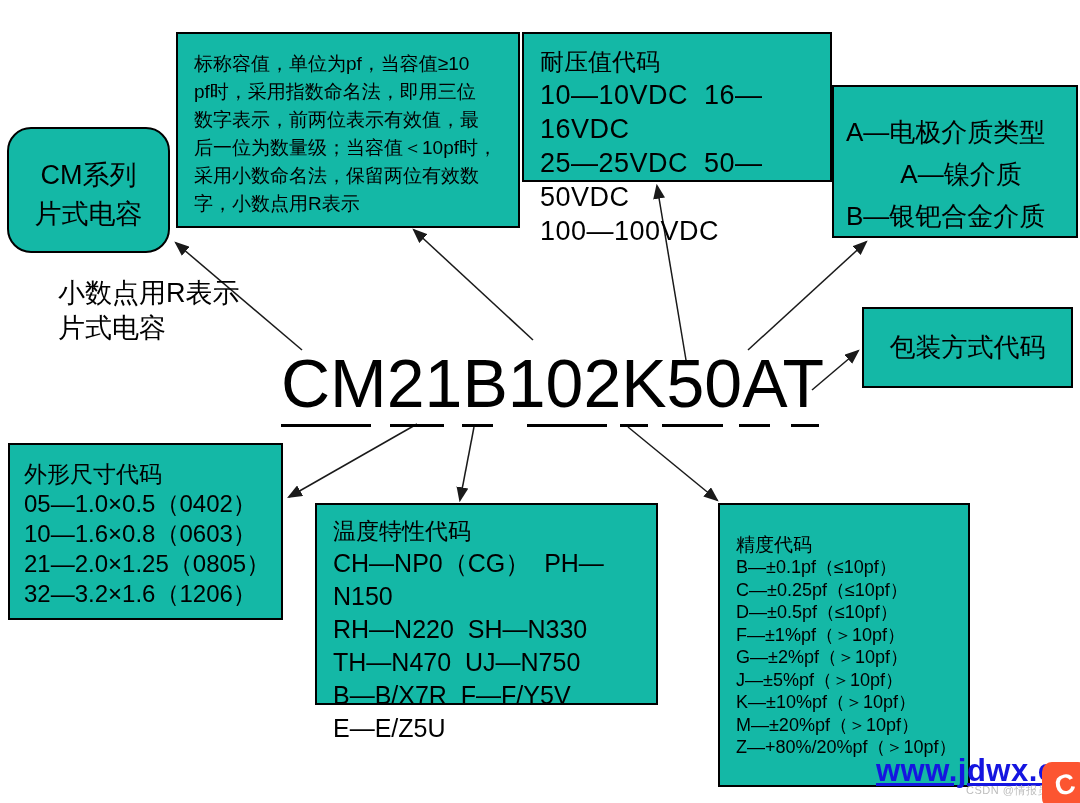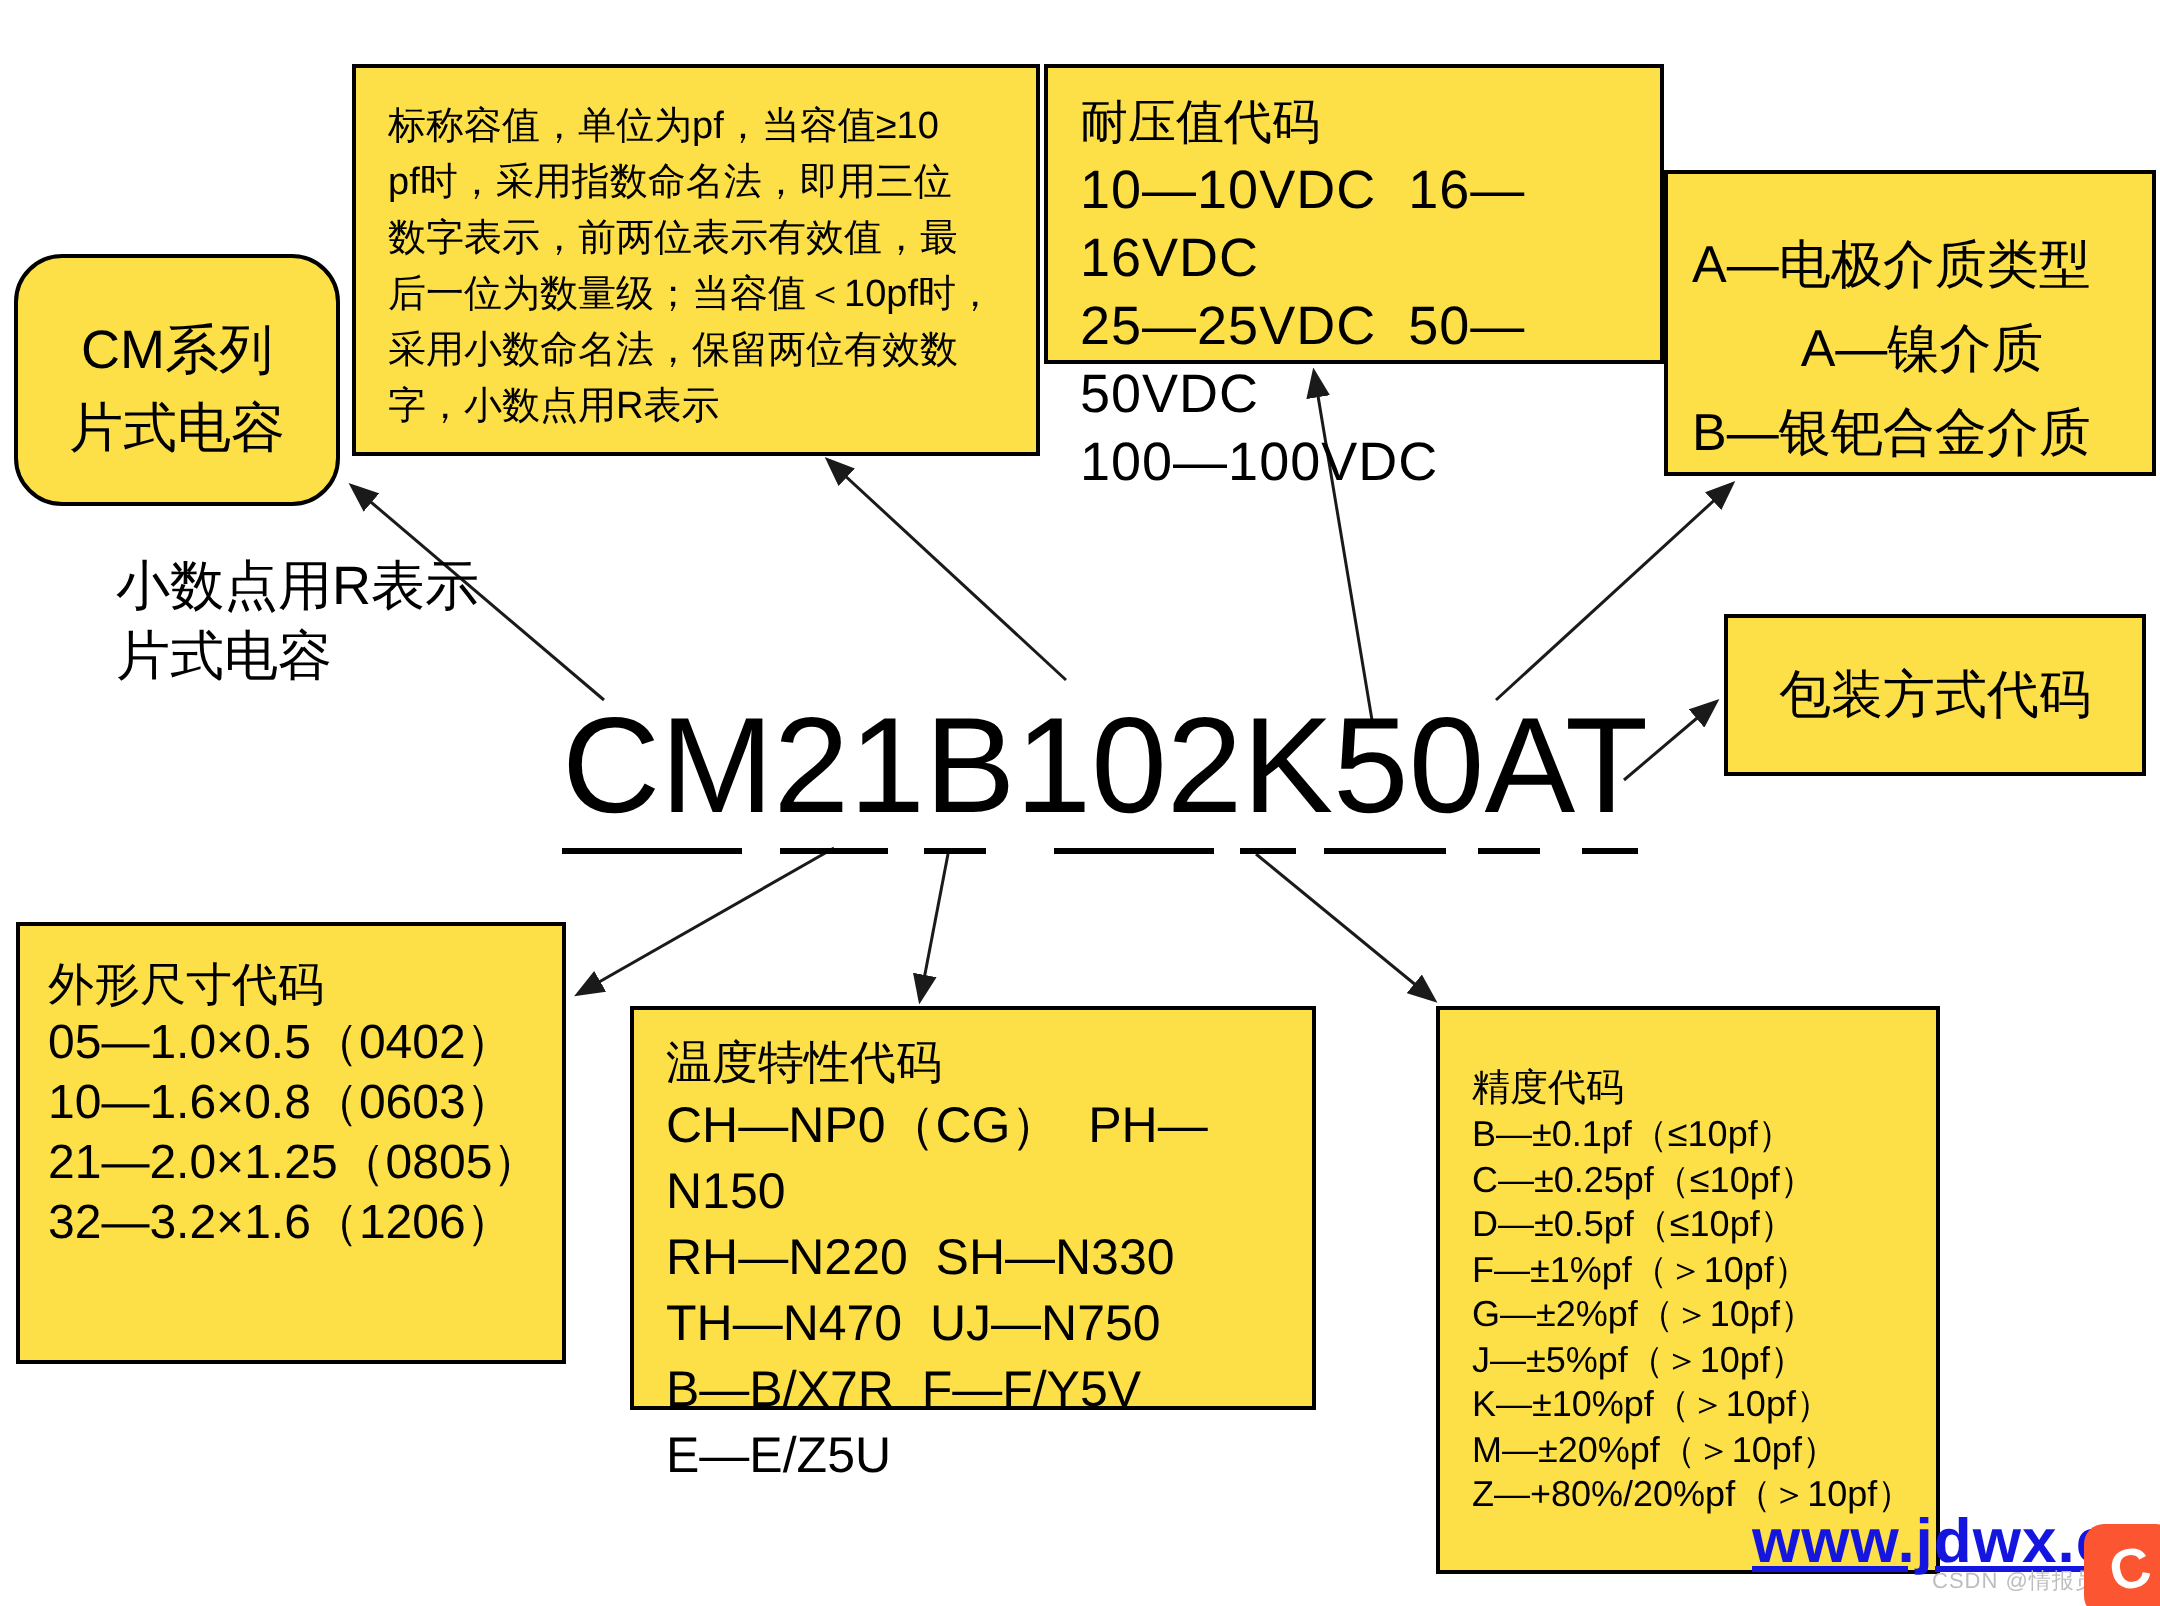--- a/index.html
+++ b/index.html
@@ -2,21 +2,21 @@
 <html><head>
 <meta charset="utf-8">
 <style>
   html,body { margin:0; padding:0; background:#ffffff; }
   #canvas {
     position:relative; width:1080px; height:803px; background:#ffffff;
     font-family:"Liberation Sans","DejaVu Sans",sans-serif; color:#000;
     overflow:hidden;
   }
   .box {
-    position:absolute; border:2px solid #000; background:#fde047;
+    position:absolute; border:2px solid #000; background:#14b8a6;
     box-sizing:border-box;
   }
   .pre { white-space:pre-wrap; }
   svg.arrows { position:absolute; left:0; top:0; width:1080px; height:803px; pointer-events:none; }
 
   
   #cm-series-box { left:7px; top:127px; width:163px; height:126px; text-align:center; padding-top:27px; font-size:27px; line-height:39px;border-radius:24px; }
   
   #series-caption { position:absolute; left:58px; top:276px; font-size:27px; line-height:35px; }
   
@@ -24,21 +24,21 @@
   
   #voltage-box { left:522px; top:32px; width:310px; height:150px; padding:12px 0 16px 16px; }
   #voltage-box .title { font-size:24px; line-height:32px; }
   #voltage-box .lines { font-size:27px; line-height:34px; letter-spacing:0.5px; }
   
   #dielectric-box { left:832px; top:85px; width:246px; height:153px; padding:24px 0 0 12px; font-size:26px; line-height:42px; }
   #dielectric-box .mid { text-align:center; }
   
   #packaging-box { left:862px; top:307px; width:211px; height:81px; display:flex; align-items:center; justify-content:center; font-size:26px; }
   
-  #size-box { left:8px; top:461px; width:275px; height:221px; padding:14px 0 1px 14px; }
+  #size-box { left:8px; top:443px; width:275px; height:177px; padding:14px 0 1px 14px; }
   #size-box .title { font-size:23px; line-height:30px; }
   #size-box .lines { font-size:24px; line-height:30px; }
   
   #temperature-box { left:315px; top:503px; width:343px; height:202px; padding:10px 0 0 16px; }
   #temperature-box .title { font-size:23px; line-height:32px; }
   #temperature-box .lines { font-size:25px; line-height:33px; }
   
   #tolerance-box { left:718px; top:503px; width:252px; height:284px; padding:28px 0 0 16px; }
   #tolerance-box .title { font-size:19px; line-height:23px; }
   #tolerance-box .lines { font-size:18px; line-height:22.5px; }

